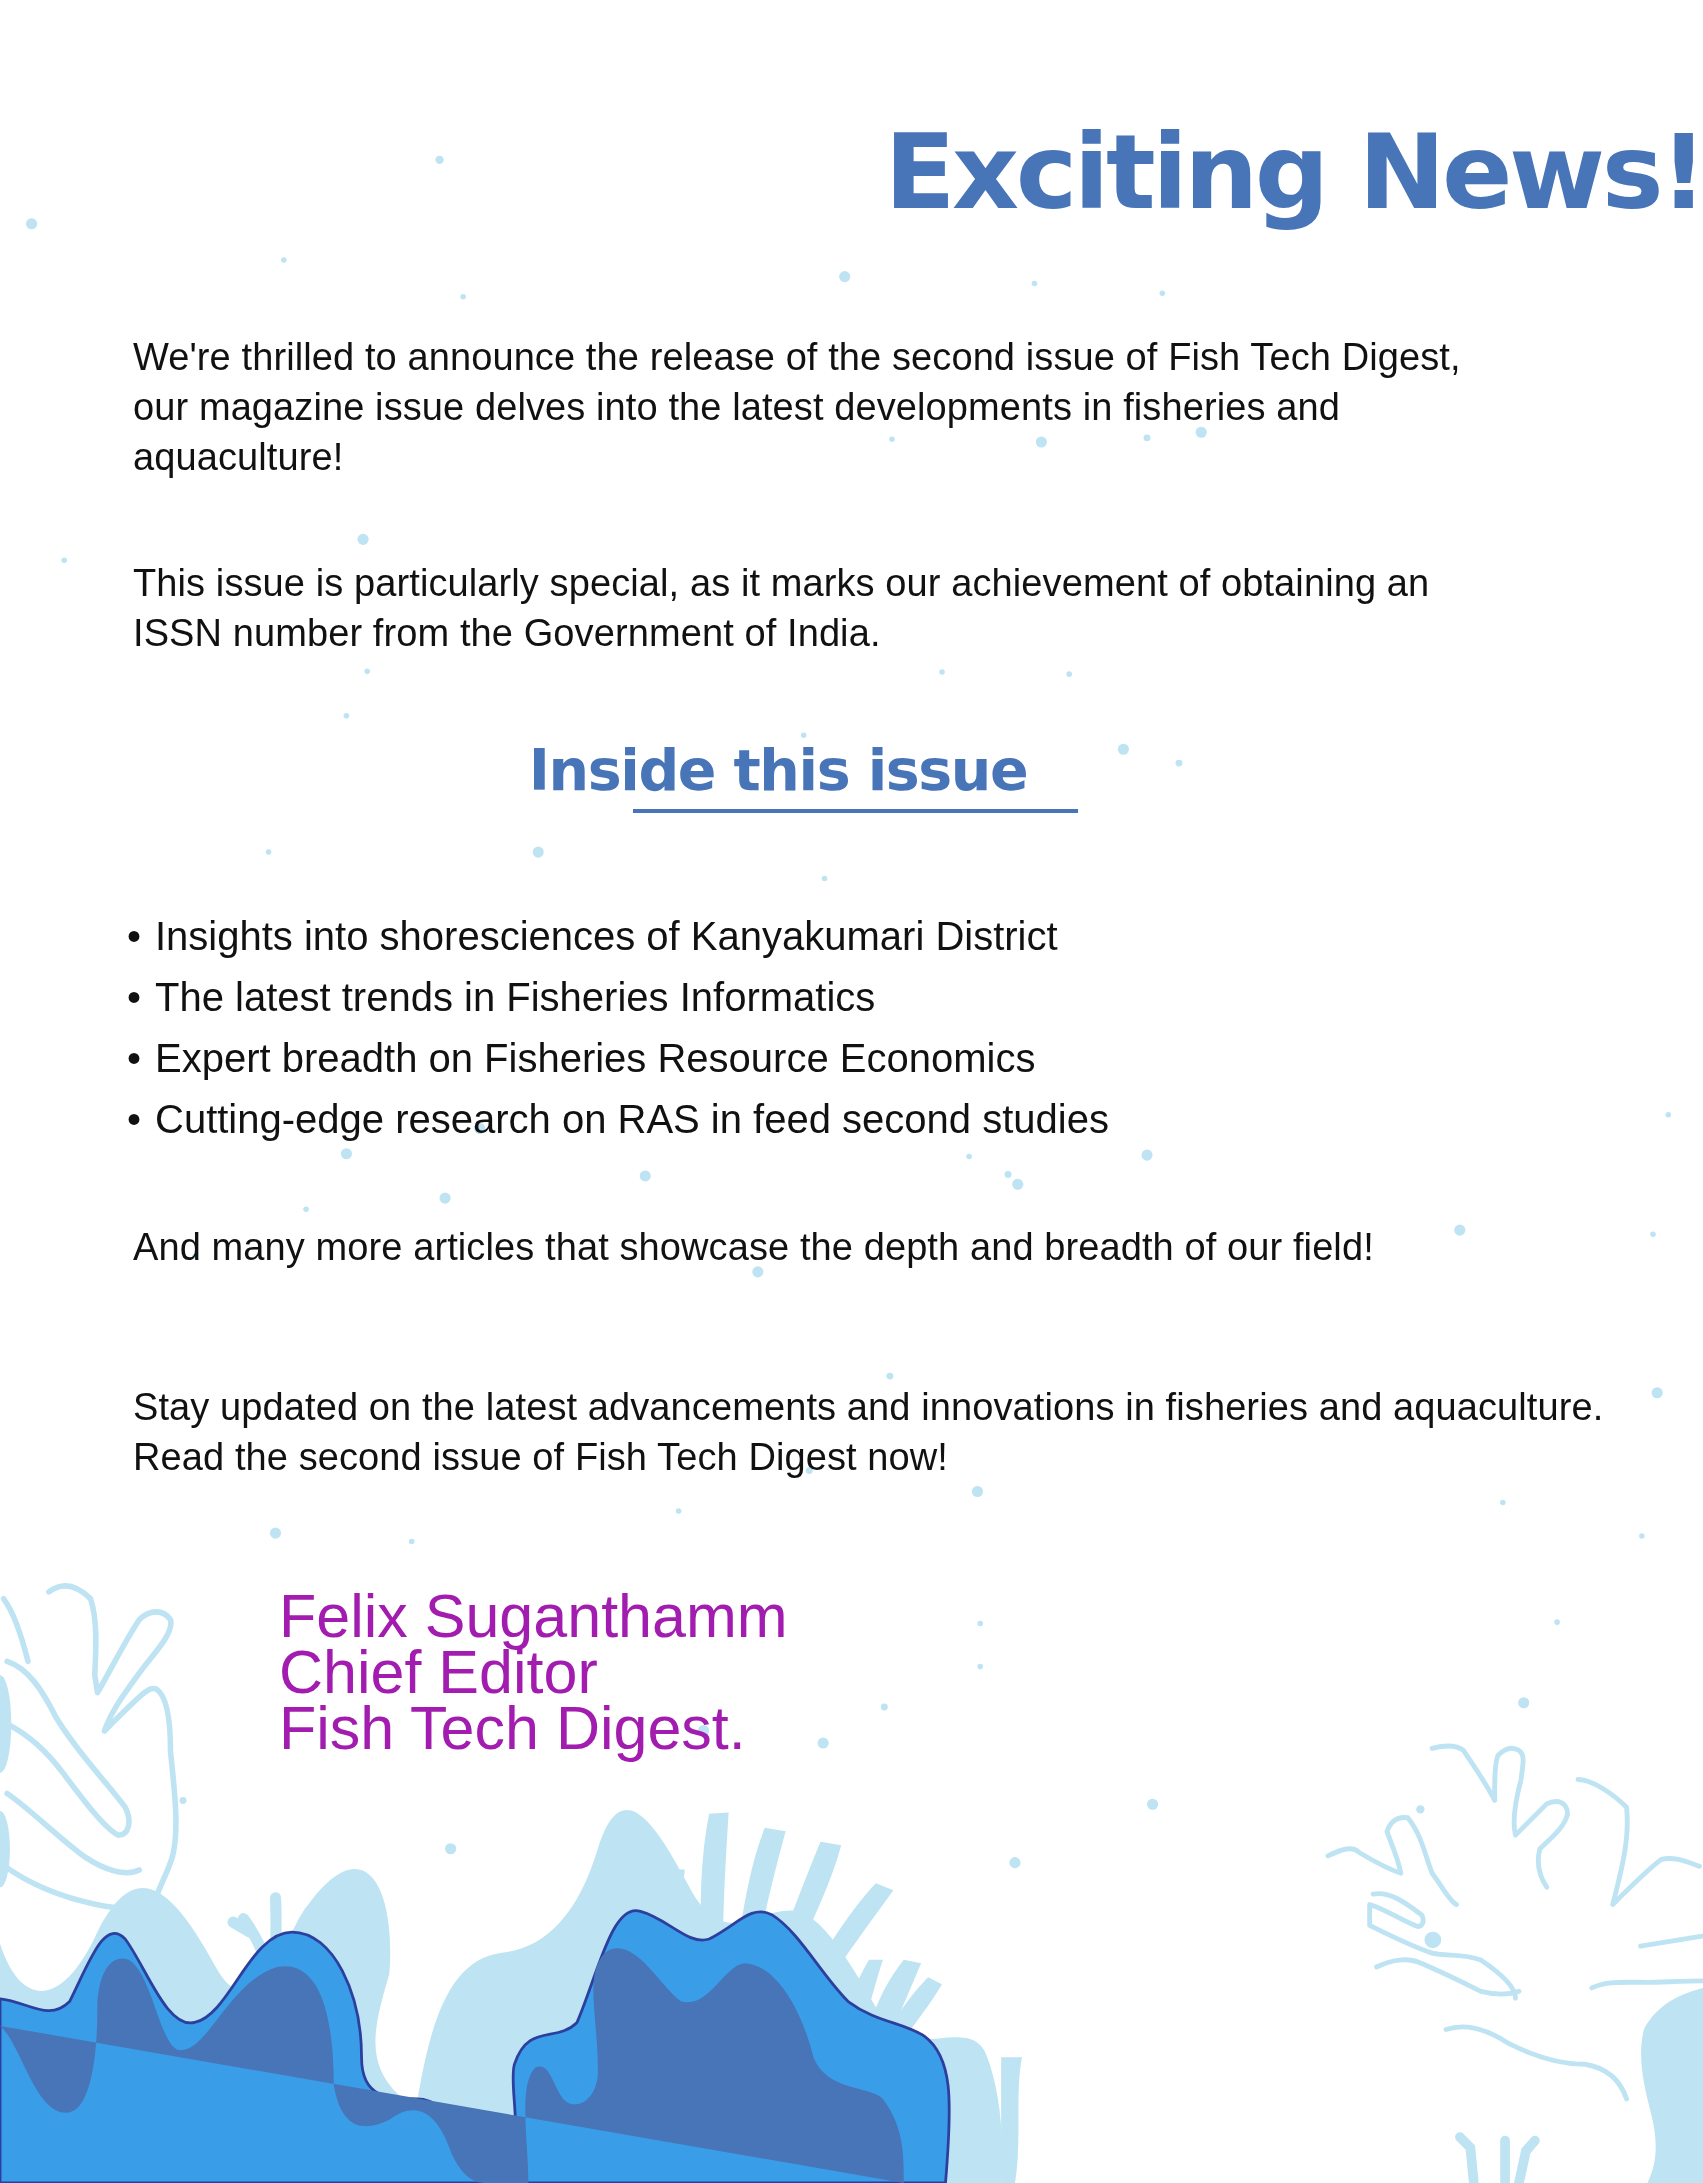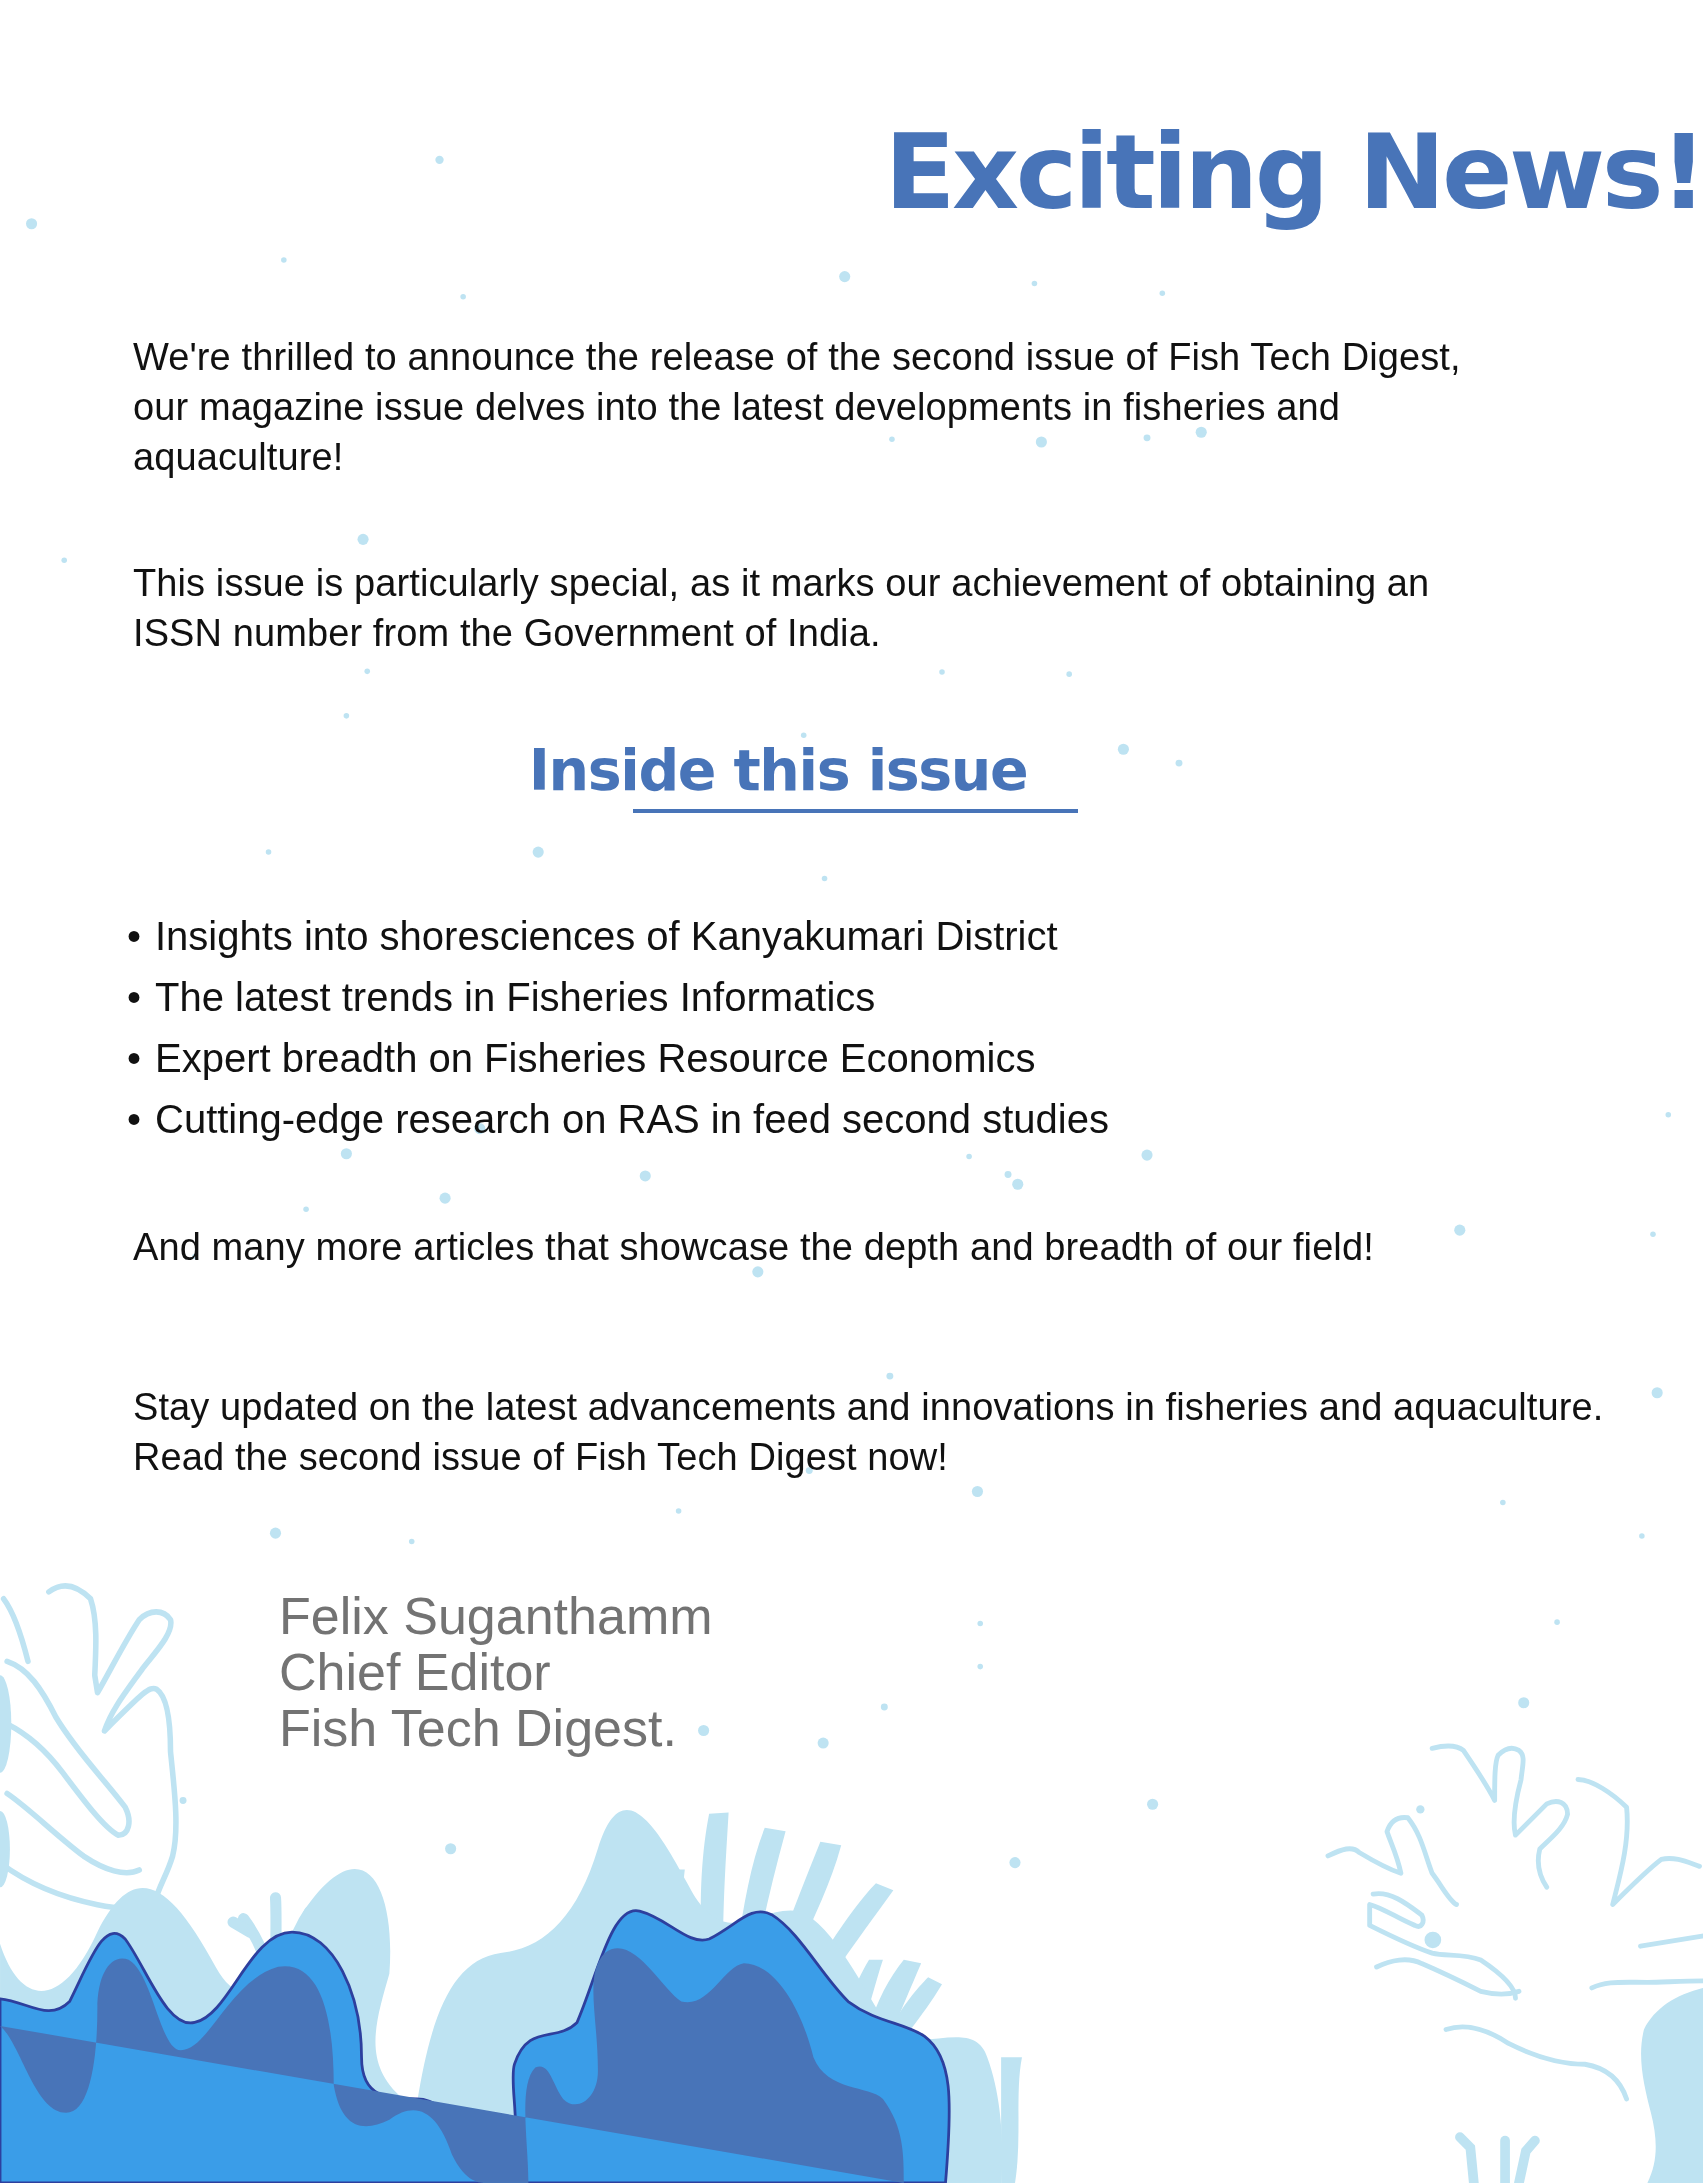--- a/index.html
+++ b/index.html
@@ -74,23 +74,23 @@
     font-size: 40px;
     line-height: 61px;
     color: #111111;
     white-space: nowrap;
   }
   .issue-list li .bullet { display: inline-block; width: 28px; }
 
   .signature {
     position: absolute;
     left: 279px; top: 1588px;
-    color: #737373;
+    color: #a21caf;
     font-family: "Liberation Sans", sans-serif;
-    font-size: 52px;
+    font-size: 61px;
     line-height: 56px;
   }
   .signature div { white-space: nowrap; }
 </style>
 </head>
 <body>
 
 <svg class="bubbles" viewBox="0 0 2451 3141" width="1704" height="2183">
   <g fill="#bee3f2">
     <circle cx="45" cy="322" r="8"></circle>

